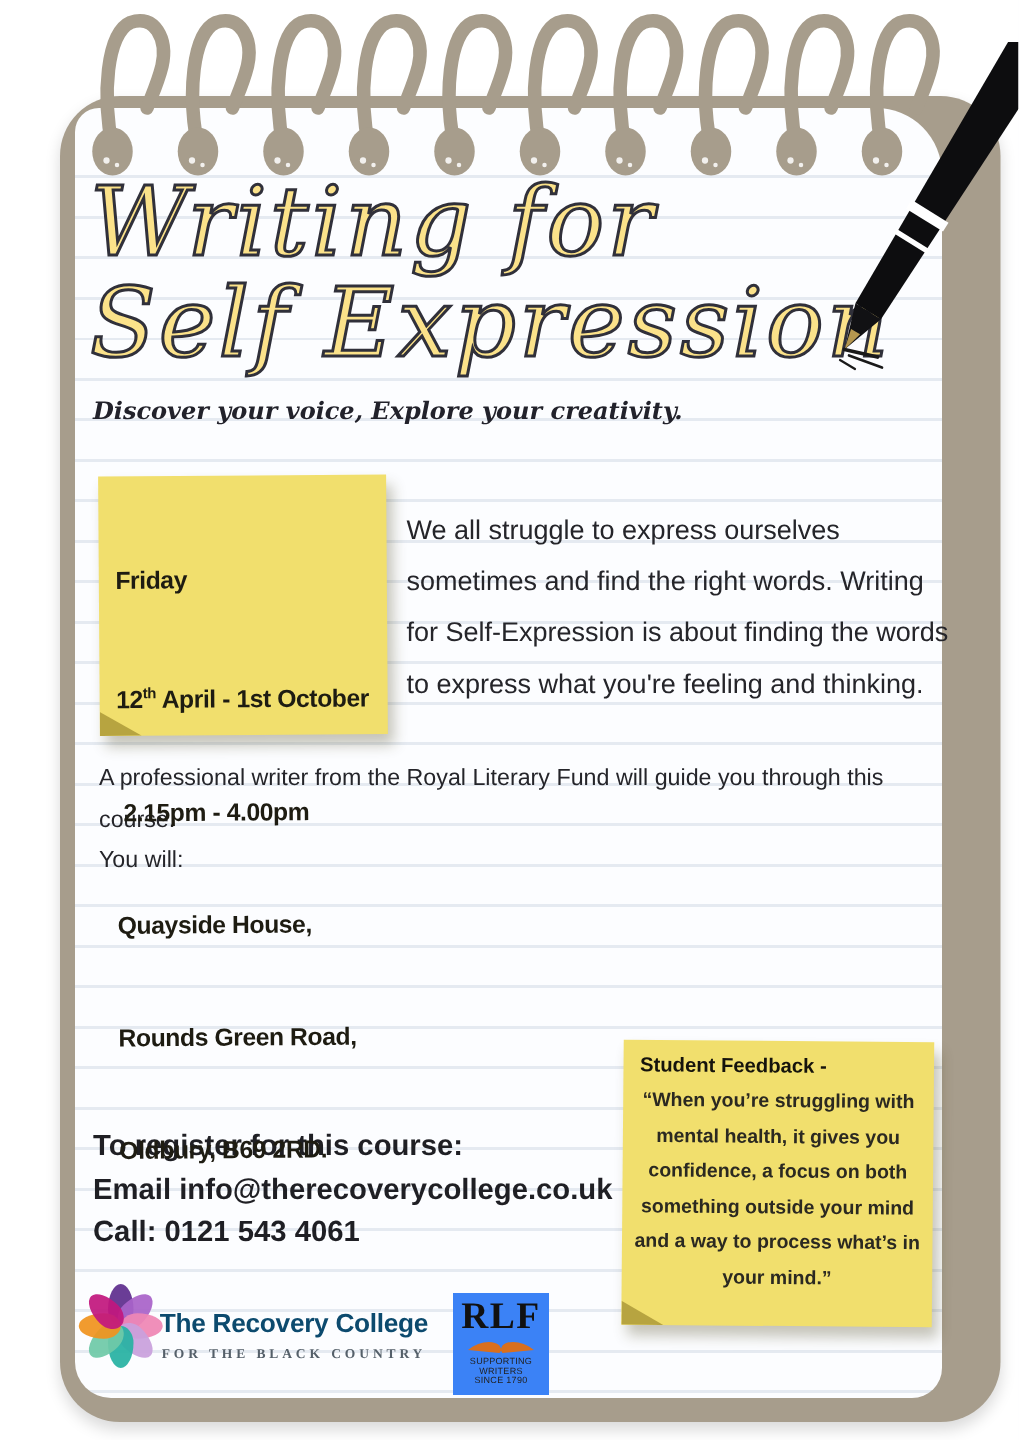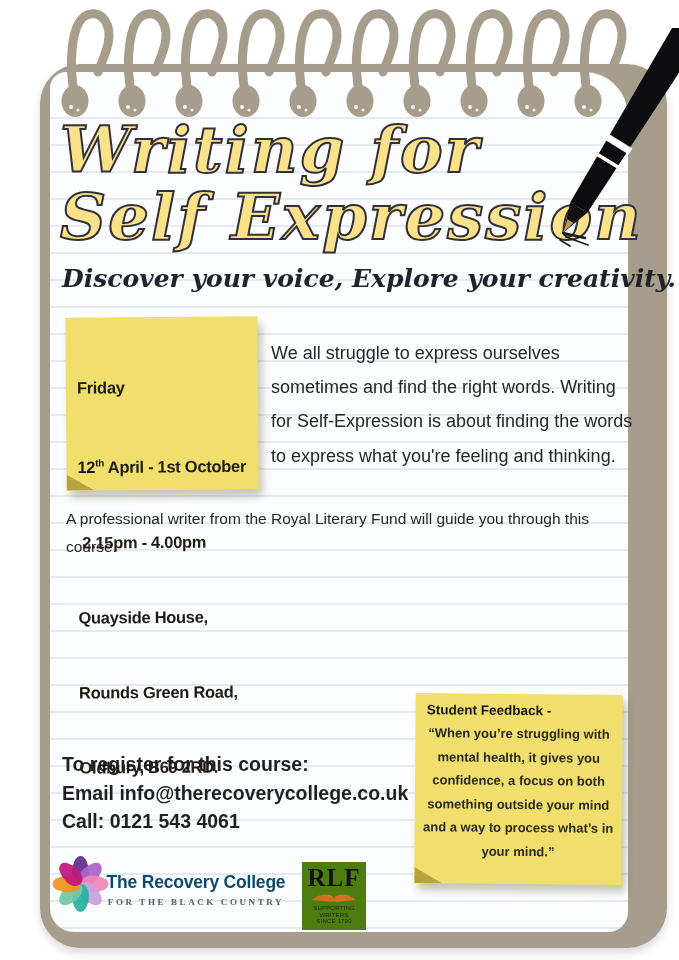--- a/index.html
+++ b/index.html
@@ -14,24 +14,24 @@
         border-radius:16px 44px 20px 24px;z-index:1;
         background-image:repeating-linear-gradient(180deg,transparent 0 25px,#e5eaf1 25px 27px);
         background-position:0 20px;}
 
   
   #binding{left:0;top:0;z-index:5;pointer-events:none;}
   #pen{left:500px;top:28px;z-index:6;pointer-events:none;}
 
   
   .title{left:60px;top:116px;z-index:3;font-family:"DejaVu Serif",serif;
-         font-style:italic;font-weight:700;font-size:64px;line-height:67px;
+         font-style:italic;font-weight:400;font-size:64px;line-height:67px;
          color:#fbe28a;-webkit-text-stroke:2px #30303a;letter-spacing:2px;white-space:nowrap;}
   .subtitle{left:62px;top:264px;z-index:3;font-family:"DejaVu Serif",serif;
-            font-style:italic;font-weight:700;font-size:25px;color:#22222b;white-space:nowrap;}
+            font-style:italic;font-weight:700;font-size:16px;color:#22222b;white-space:nowrap;}
 
   
   .note{background:#f1df6d;z-index:3;box-shadow:4px 7px 9px rgba(70,62,20,.30);}
   .note .fold{position:absolute;left:0;bottom:0;width:28px;height:16px;
               background:#b7a440;clip-path:polygon(0 0,100% 100%,0 100%);}
   .note1{left:66px;top:317px;width:192px;height:173px;transform:rotate(-.4deg);}
   .note1 .ntext{position:absolute;left:11px;top:8px;font-size:16.5px;font-weight:700;
                 letter-spacing:-.3px;color:#1e1c12;line-height:25px;white-space:pre;}
   .note1 sup{font-size:10px;}
   .note2{left:415px;top:694px;width:207px;height:190px;transform:rotate(.5deg);}
@@ -48,21 +48,21 @@
   .mid li{font-size:15.5px;line-height:21px;margin-bottom:12px;color:#25252a;}
   .register{left:62px;top:750px;z-index:2;font-size:19.5px;font-weight:700;
             color:#1f1f24;line-height:28.5px;}
 
   
   .flower{left:56px;top:860px;width:50px;height:52px;z-index:3;}
   .petal{position:absolute;left:16px;top:10px;width:17px;height:28px;border-radius:50% 50% 50% 50%/60% 60% 40% 40%;opacity:.93;}
   .rc-block{left:106px;top:872px;width:180px;z-index:3;text-align:center;}
   .rc-name{font-size:17.5px;font-weight:700;color:#0c4a6e;letter-spacing:-.2px;white-space:nowrap;}
   .rc-tag{margin-top:4px;font-size:9px;font-weight:700;letter-spacing:2.6px;color:#55606a;white-space:nowrap;font-family:Liberation Serif, serif;}
-  .rlf-box{left:302px;top:862px;width:64px;height:68px;background:#4d7c0f;z-index:3;text-align:center;}
+  .rlf-box{left:302px;top:862px;width:64px;height:68px;background:#3b82f6;z-index:3;text-align:center;}
   .rlf-acronym{font-family:"Liberation Serif",serif;font-weight:700;font-size:25px;
                letter-spacing:1px;color:#111111;line-height:26px;margin-top:3px;}
   .rlf-book{display:block;margin:0 auto;}
   .rlf-lines{font-size:6px;line-height:6.5px;color:#222222;letter-spacing:.2px;margin-top:2px;}
 </style>
 </head>
 <body>
 
 <div class="abs pad-back"></div>
 <div class="abs page"></div>
@@ -136,20 +136,21 @@
     <div>Rounds Green Road,</div>
     <div>Oldbury, B69 2RD.</div>
   </div>
   <div class="fold"></div>
 </div>
 
 <div class="abs intro">We all struggle to express ourselves sometimes and find the right words. Writing for Self-Expression is about finding the words to express what you're feeling and thinking.</div>
 
 <div class="abs mid">
   <div class="lead">A professional writer from the Royal Literary Fund will guide you through this course.</div>
+  <div class="youwill">You will:</div>
 </div>
 
 <div class="abs register">
   <div>To register for this course:</div>
   <div>Email info@therecoverycollege.co.uk</div>
   <div>Call: 0121 543 4061</div>
 </div>
 
 <div class="abs note note2">
   <div class="nhead">Student Feedback -</div>

